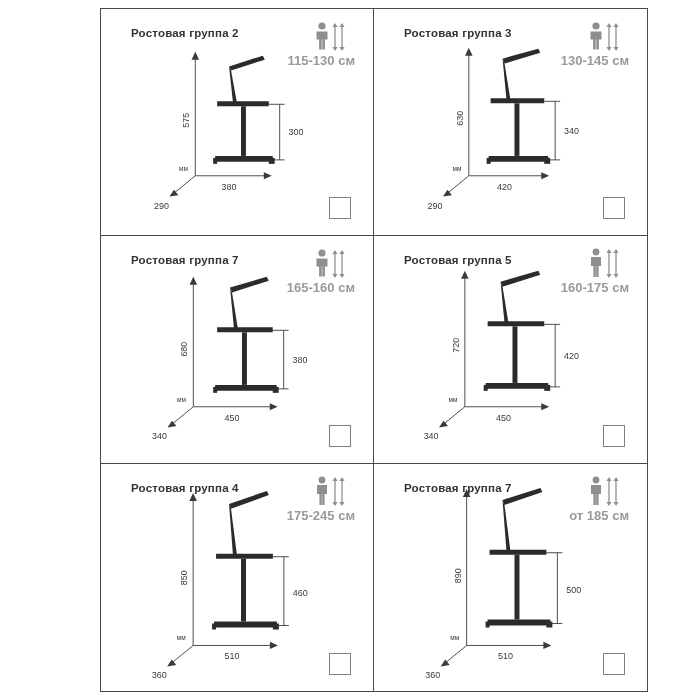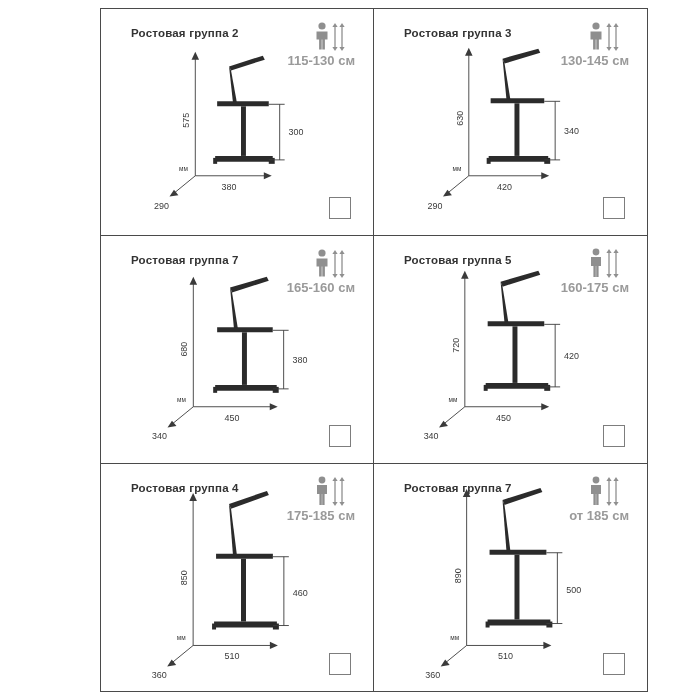--- a/index.html
+++ b/index.html
@@ -301,21 +301,21 @@
           <circle cx="11" cy="4" r="3.4" fill="#8f8f8f"></circle>
           <path d="M6 9 h10 v9 h-2.4 v11 h-2.4 v-11 h-0.4 v11 h-2.4 v-11 h-2.4 z" fill="#8f8f8f"></path>
           <line x1="24" y1="3" x2="24" y2="28" stroke="#8f8f8f" stroke-width="1.3"></line>
           <path d="M24 1 l2.6 4 h-5.2 z" fill="#8f8f8f"></path>
           <path d="M24 30 l2.6 -4 h-5.2 z" fill="#8f8f8f"></path>
           <line x1="31" y1="3" x2="31" y2="28" stroke="#8f8f8f" stroke-width="1.3"></line>
           <path d="M31 1 l2.6 4 h-5.2 z" fill="#8f8f8f"></path>
           <path d="M31 30 l2.6 -4 h-5.2 z" fill="#8f8f8f"></path>
         </svg>
       </div>
-      <div class="height-range">175-185 см</div>
+      <div class="height-range">175-245 см</div>
       <div class="color-swatch"></div>
       <svg class="draw" viewBox="0 0 240 228">
         <g fill="#2b2b2b">
           <path d="M112 40 L150 27 L152 31 L114 45 Z"></path>
           <path d="M112 40 L114 45 L120 92 L116 92 Z"></path>
           <path d="M99 90 L156 90 L156 95 L99 95 Z"></path>
           <path d="M124 95 L129 95 L129 158 L124 158 Z"></path>
           <path d="M97 158 L160 158 L160 164 L97 164 Z"></path>
           <path d="M95 160 L99 160 L99 166 L95 166 Z"></path>
           <path d="M156 160 L162 160 L162 166 L156 166 Z"></path>

